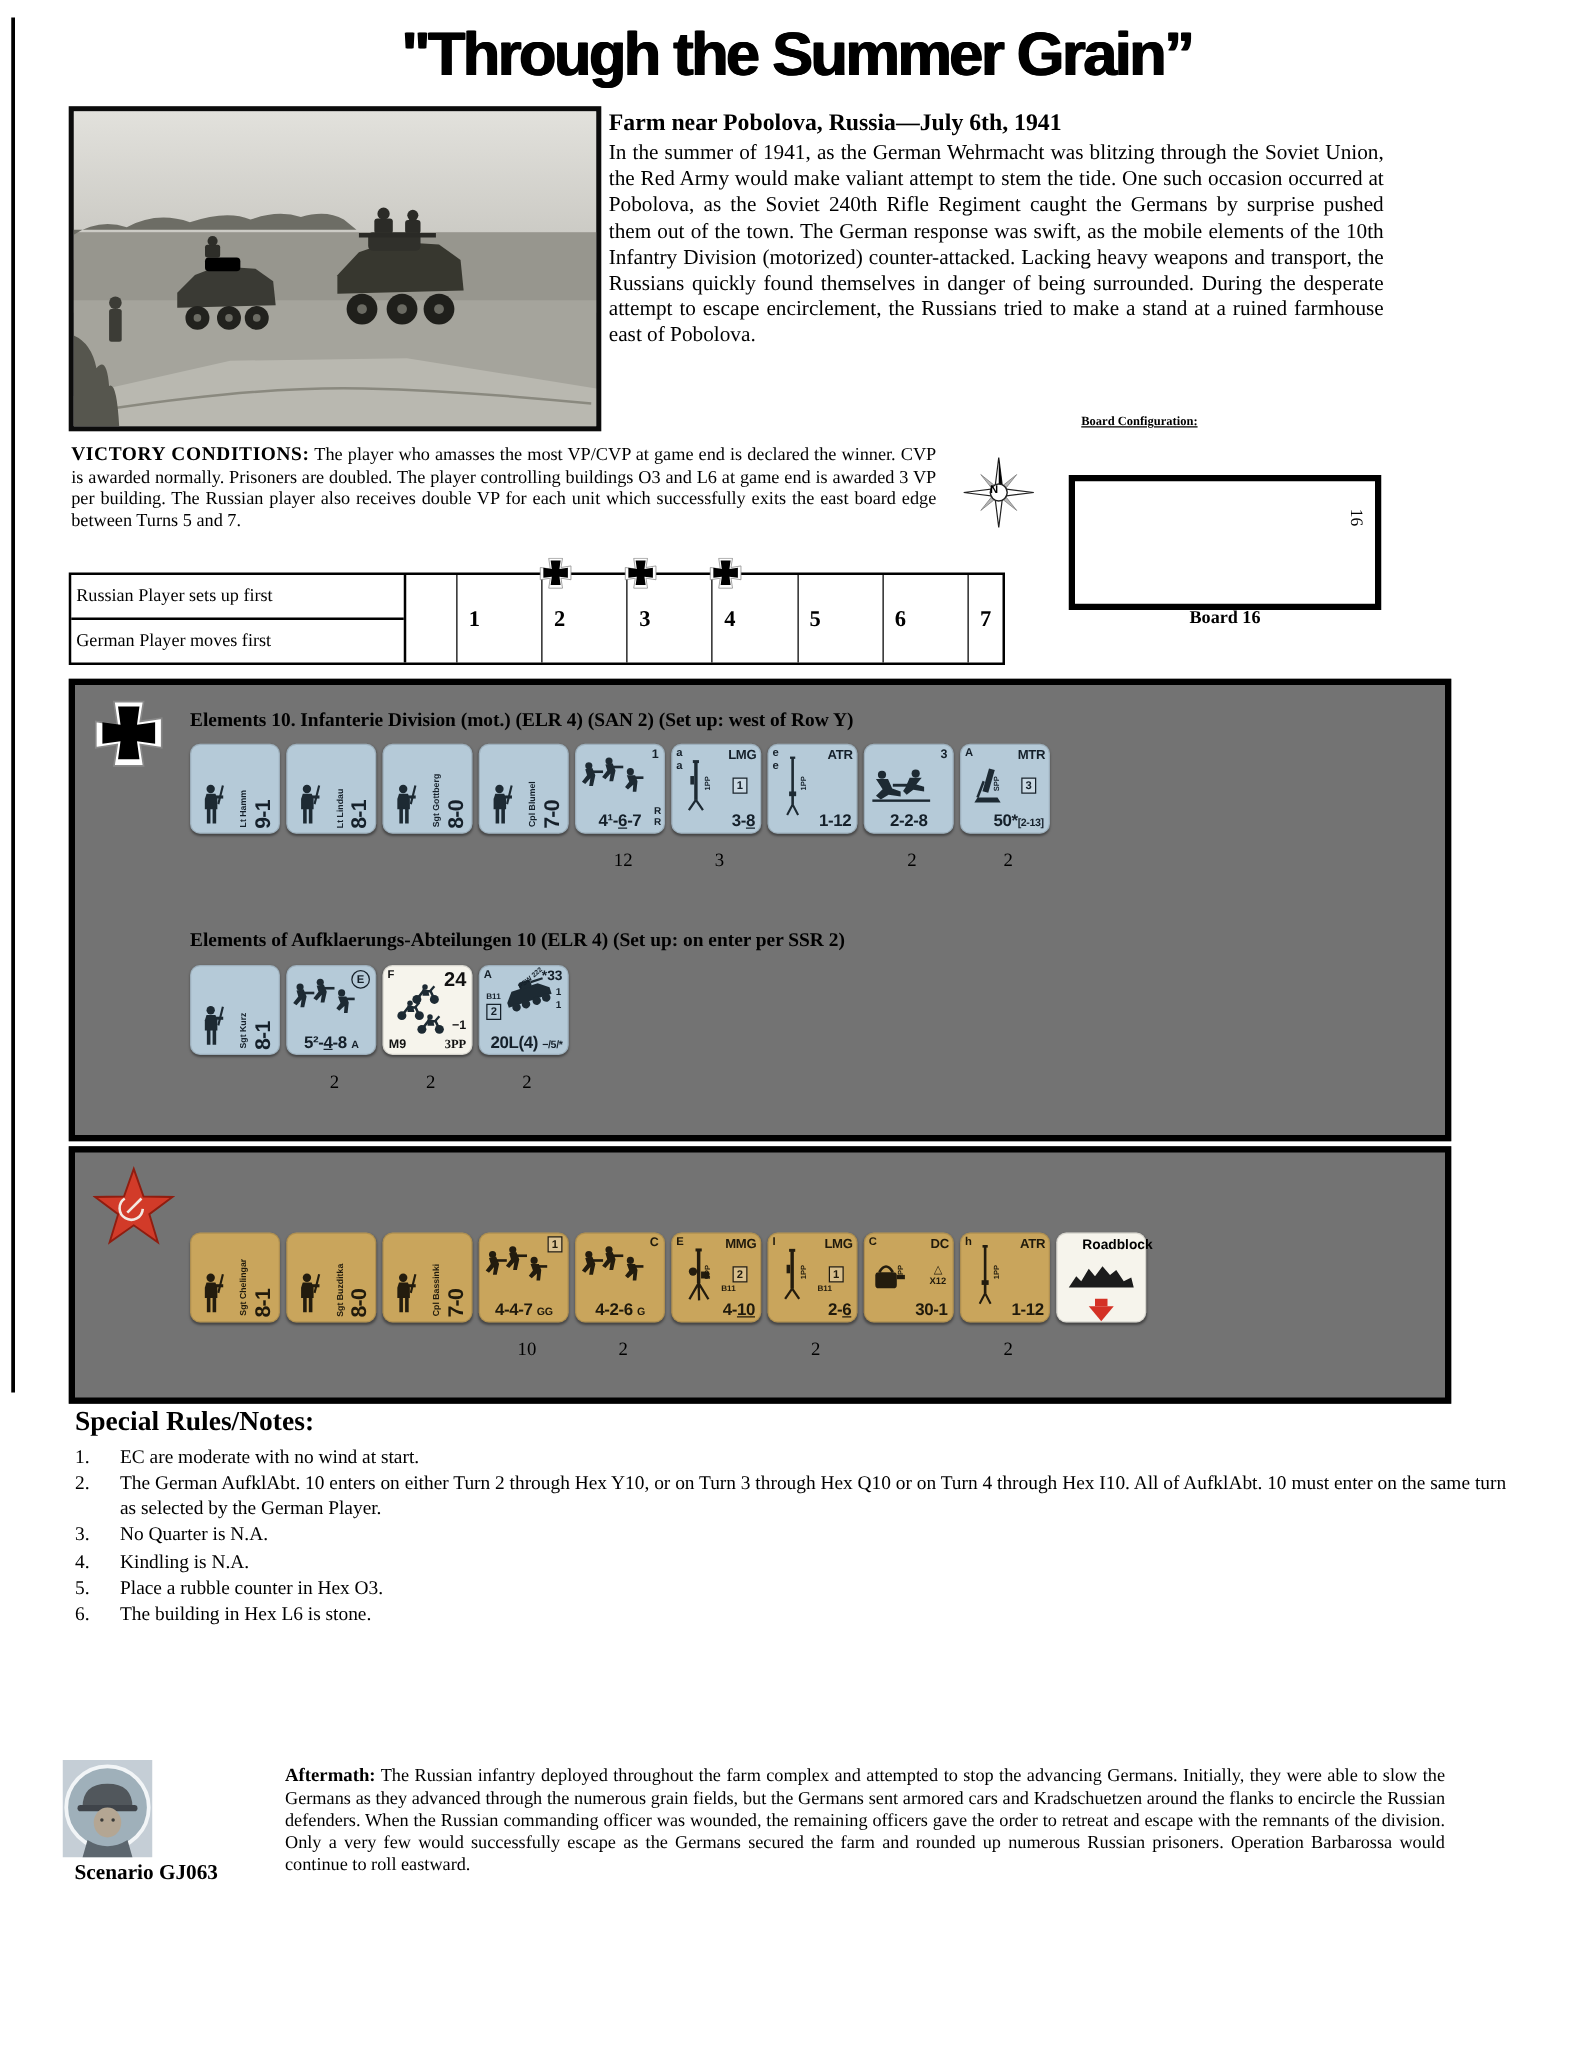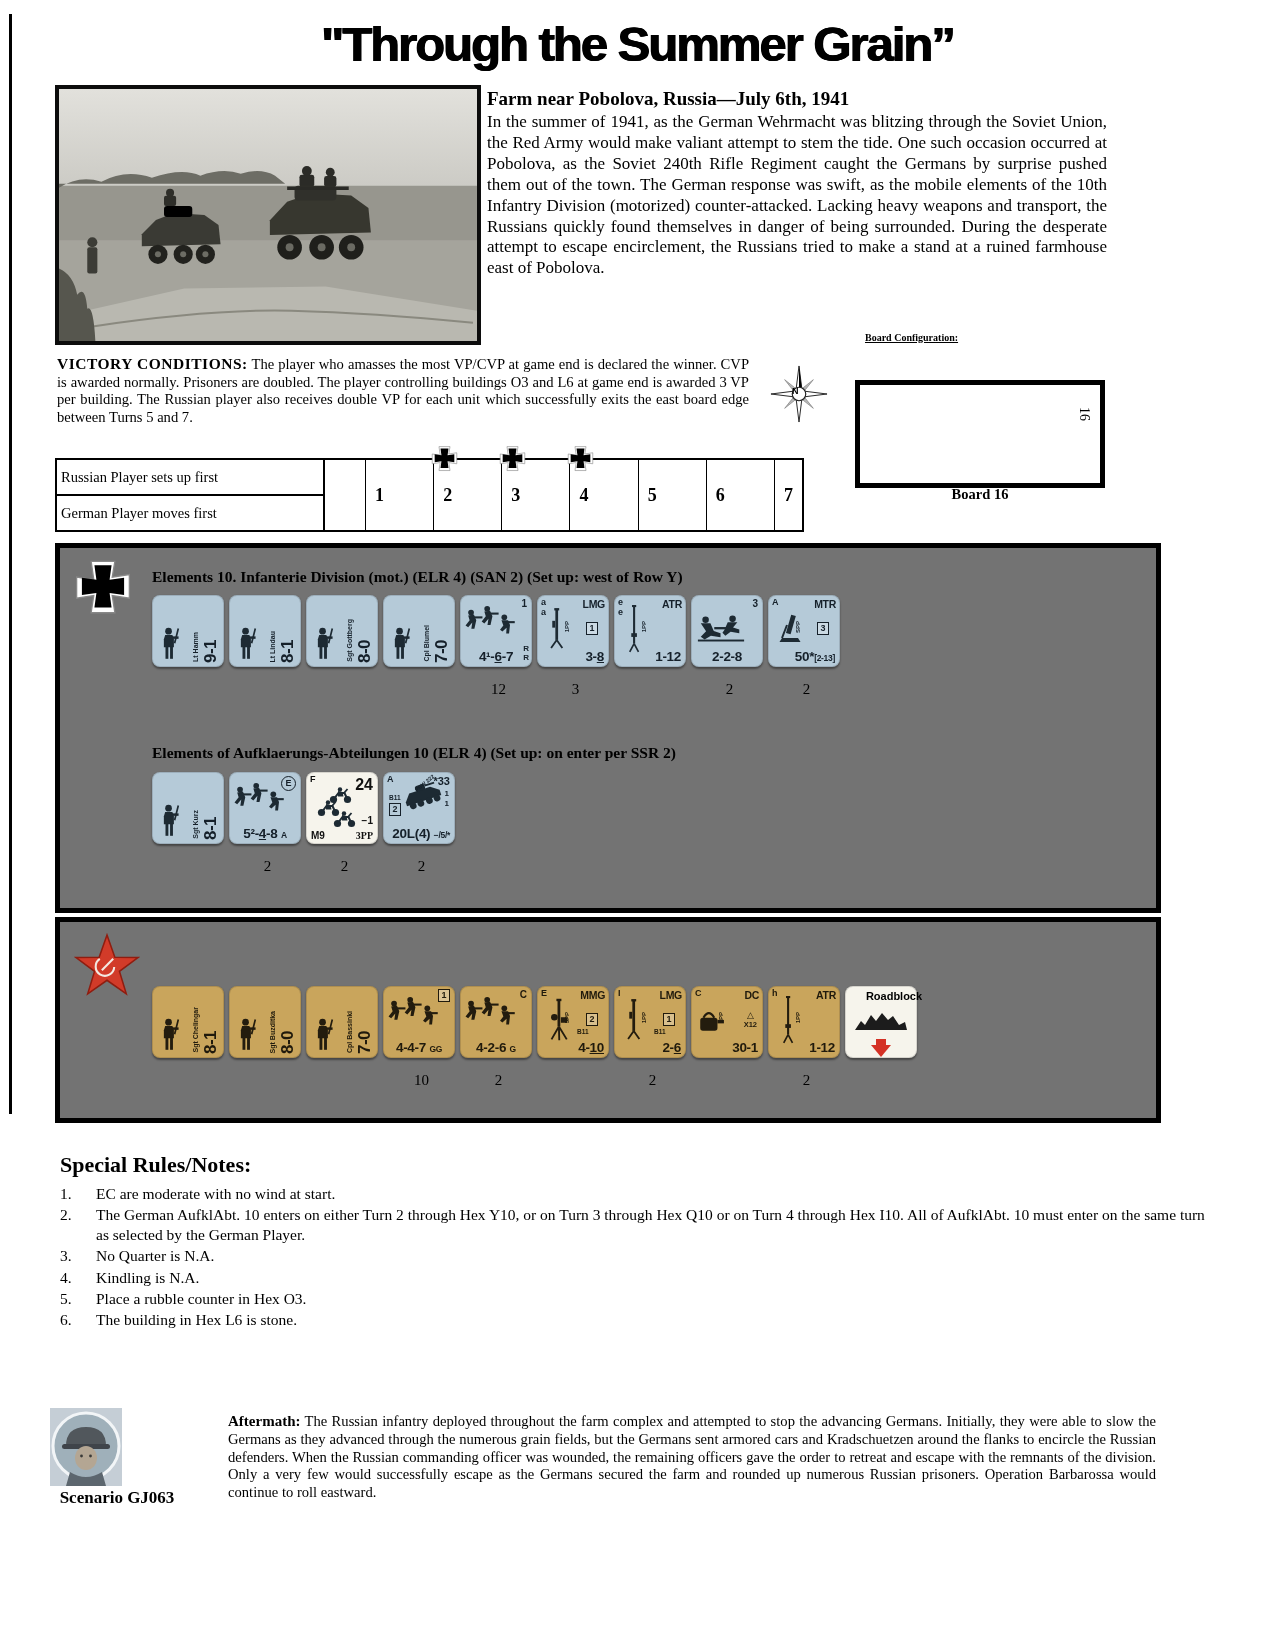--- a/index.html
+++ b/index.html
@@ -104,21 +104,21 @@
   .ac-sub{position:absolute;left:6px;top:22px;font-size:6.5px;font-weight:bold;}
   .ac-box{position:absolute;left:6px;top:31px;border:1.2px solid currentColor;font-size:9px;font-weight:bold;padding:0 2.5px;line-height:11px;}
 
   .rb-label{position:absolute;top:4px;left:13px;width:100%;text-align:center;font-size:11px;font-weight:800;color:#000;}
   .rubble-icon{position:absolute;left:8px;top:20px;width:56px;height:26px;}
   .rb-stem{position:absolute;bottom:13px;left:31px;width:10px;height:6px;background:#d43125;}
   .rb-arrow{position:absolute;bottom:1px;left:26px;width:0;height:0;border-left:10px solid transparent;
             border-right:10px solid transparent;border-top:12px solid #d43125;}
 
   
-  .rules{position:absolute;left:60px;top:1152px;width:1155px;}
+  .rules{position:absolute;left:60px;top:1124px;width:1155px;}
   .rules-h{font-weight:bold;font-size:22px;margin-bottom:6px;}
   .rule{display:flex;font-size:15.5px;line-height:1.25;margin-bottom:2px;}
   .rule .num{width:36px;flex:0 0 auto;}
   .rule .txt{flex:1;}
 
   
   .portrait{position:absolute;left:50px;top:1408px;width:72px;height:78px;}
   .scenario-id{position:absolute;left:42px;top:1488px;width:150px;text-align:center;font-weight:bold;font-size:17px;}
   .aftermath{position:absolute;left:228px;top:1412px;width:928px;font-size:14.6px;line-height:1.22;text-align:justify;}
   .aftermath b{font-size:15px;}

